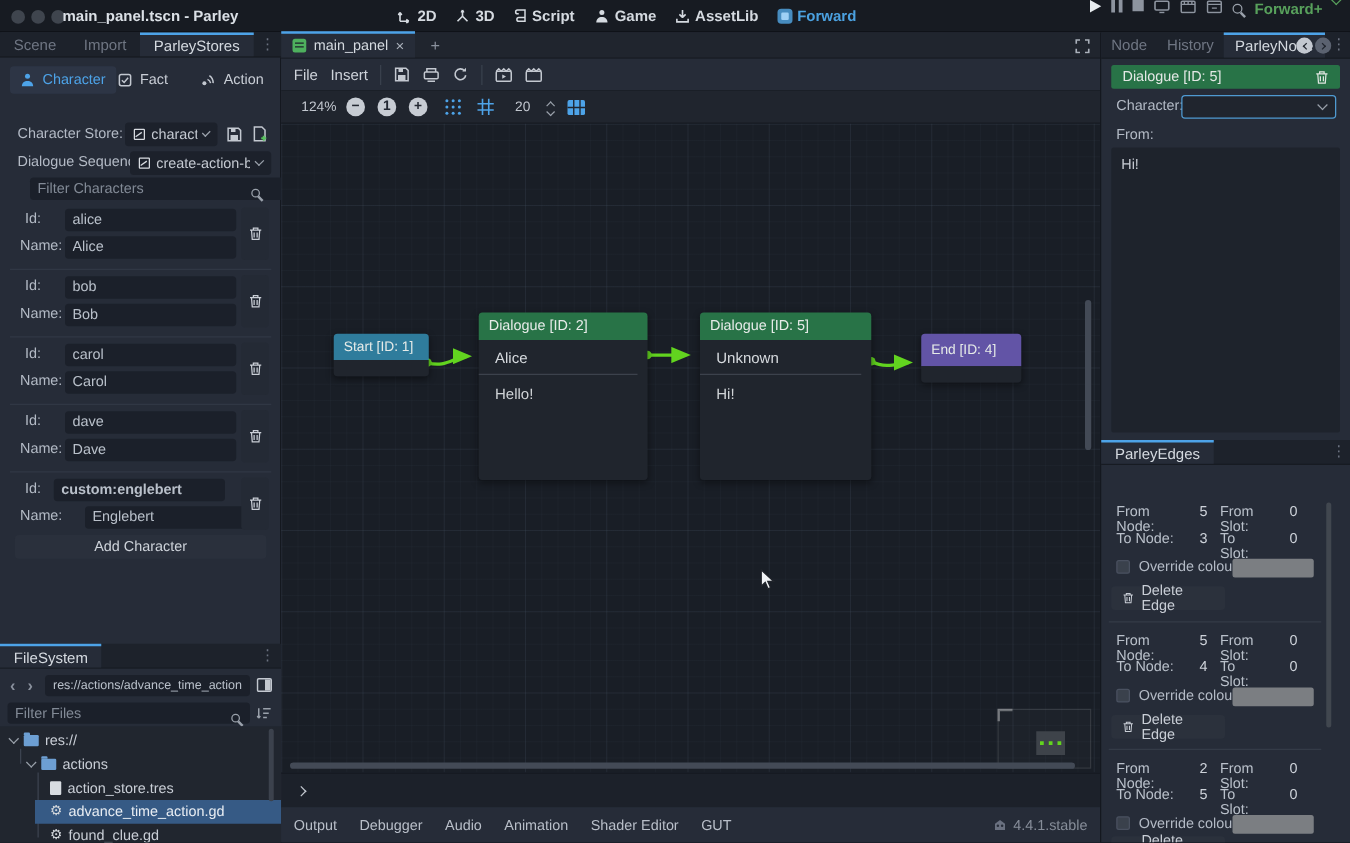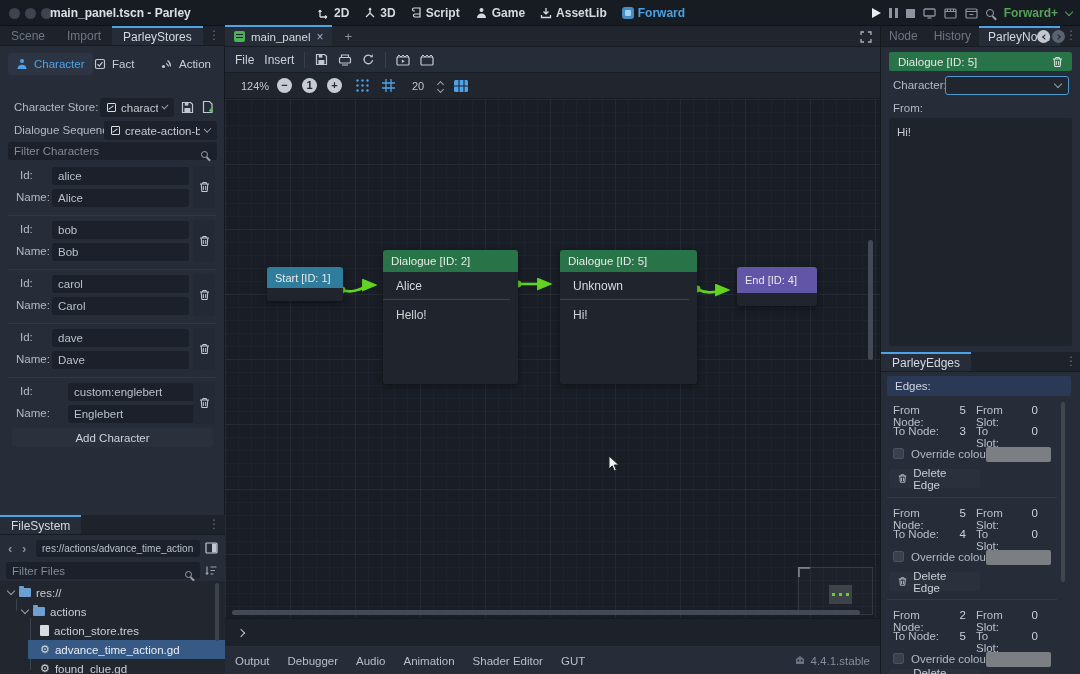--- a/index.html
+++ b/index.html
@@ -9,21 +9,21 @@
   .r { position:absolute; }
   .ellip { white-space:nowrap; overflow:hidden; text-overflow:clip; }
 
   
   .titlebar { left:0; top:0; width:1080px; height:26px; background:#171b22; border-bottom:1px solid #0e1116; display:flex; align-items:center; }
   .tl { width:11px; height:11px; border-radius:50%; background:#3f454e; position:absolute; top:8px; }
   .tb-title { position:absolute; left:50px; top:6px; font-weight:bold; font-size:12px; color:#dbe0e6; }
   .tb-menu { position:absolute; top:0; height:26px; display:flex; align-items:center; gap:9px; left:315px; }
   .tb-item { display:flex; align-items:center; gap:4px; font-weight:bold; font-size:12px; color:#d5dae0; cursor:default; padding:0 3px; }
   .tb-item.active { color:#4ba1e0; }
-  .tb-run { position:absolute; top:0; right:2px; height:26px; display:flex; align-items:center; gap:8px; }
+  .tb-run { position:absolute; top:0; right:2px; height:26px; display:flex; align-items:flex-start; gap:8px; }
   .play-tri { width:0; height:0; border-left:9px solid #e8ecf0; border-top:5.5px solid transparent; border-bottom:5.5px solid transparent; }
   .pause-b { display:flex; gap:2.5px; } .pause-b i { width:3px; height:10px; background:#8d949f; }
   .stop-sq { width:9px; height:9px; background:#8d949f; }
   .fwd { color:#58a15c; font-weight:bold; font-size:12px; }
   .chev { display:inline-block; width:6px; height:6px; border-right:1.4px solid #9aa1ab; border-bottom:1.4px solid #9aa1ab; transform:rotate(45deg); margin-top:-3px; }
   .chev.green { border-color:#58a15c; }
   .chev-up { transform:rotate(-135deg); margin-top:3px; }
 
   
   .dock-tabbar { background:#1d222b; border-bottom:1px solid #171b22; display:flex; align-items:flex-end; }
@@ -246,21 +246,21 @@
 
       
       <span class="label r ellip" style="left:14px;top:78px;width:90px">Dialogue Sequence:</span>
       <div class="dropdown r" style="left:104px;top:75px;width:113px;height:19px">
         <span class="cube"></span>
         <span class="ellip" style="max-width:76px">create-action-basi</span>
         <span class="chev" style="margin-left:auto"></span>
       </div>
 
       
-      <input class="inputbox r" style="left: 8px; top: 96px; width: 209px; height: 18px; padding-right: 22px;" placeholder="Filter Characters">
+      <input class="inputbox r" style="left: 24px; top: 96px; width: 209px; height: 18px; padding-right: 22px;" placeholder="Filter Characters">
       <span class="mag r" style="left:201px;top:101px"></span>
 
       
       <div class="card r" style="top:118px">
         <div class="card-row" style="left:12px;top:5px">
             <span class="label">Id:</span>
           </div>
         <input class="inputbox r" style="left: 44px; top: 3px; width: 137px; height: 18px;" value="alice">
         <div class="card-row" style="left:8px;top:27px">
             <span class="label">Name:</span>
@@ -318,21 +318,21 @@
           <svg width="11" height="12" viewBox="0 0 11 12">
               <path d="M1 3h9M3.7 3V1.5h3.6V3M2.2 3l.6 7.5h5.4L8.8 3M4.3 5v4M6.7 5v4" stroke="#c9ced6" stroke-width="1" fill="none"></path>
             </svg>
         </div>
       </div>
 
       <div class="card r" style="top:334px;border-bottom:none">
         <div class="card-row" style="left:12px;top:5px">
             <span class="label">Id:</span>
           </div>
-        <input class="inputbox r" style="left: 60px; top: 3px; width: 137px; height: 18px;" value="custom:englebert">
+        <input class="inputbox r" style="left: 35px; top: 3px; width: 137px; height: 18px; font-weight: bold;" value="custom:englebert">
         <div class="card-row" style="left:8px;top:27px">
             <span class="label">Name:</span>
           </div>
         <input class="inputbox r" style="left: 44px; top: 25px; width: 137px; height: 18px; margin-left: 16px;" value="Englebert">
         <div class="trash-btn r" style="left:185px;top:2px;width:22px;height:42px">
           <svg width="11" height="12" viewBox="0 0 11 12">
               <path d="M1 3h9M3.7 3V1.5h3.6V3M2.2 3l.6 7.5h5.4L8.8 3M4.3 5v4M6.7 5v4" stroke="#c9ced6" stroke-width="1" fill="none"></path>
             </svg>
         </div>
       </div>
@@ -573,21 +573,20 @@
       <span class="label r" style="left:12px;top:55px">From:</span>
       <div class="textarea r" style="left:8px;top:71px;width:183px;height:228px">Hi!</div>
     </div>
 
     <div class="dock-tabbar r" style="left:0;top:326px;width:200px;height:20px">
       <span class="dtab active">ParleyEdges</span>
       <span class="vdots r" style="right:4px;top:4px">⋮</span>
     </div>
 
     <div class="r" style="left:0;top:346px;width:200px;height:302px;overflow:hidden">
-      <div class="edges-header r" style="left:6px;top:4px;width:184px;height:20px">Edges:</div>
 
       <div class="edge-grid" style="top:32px">
         <span class="lab">From Node:</span>
         <span class="val">5</span>
         <span class="lab" style="padding-left:10px">From Slot:</span>
         <span class="val">0</span>
       </div>
       <div class="edge-grid" style="top:53px">
         <span class="lab">To Node:</span>
         <span class="val">3</span>

